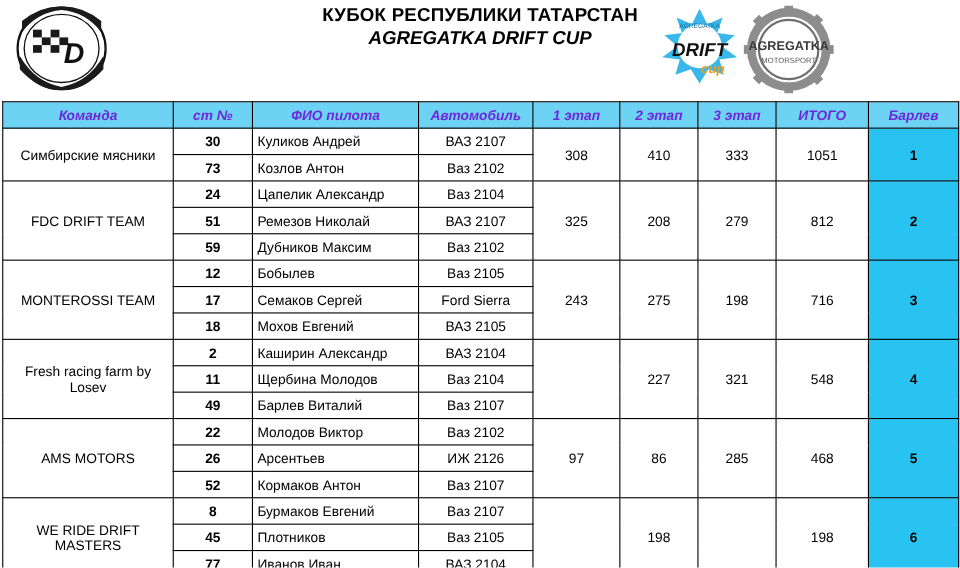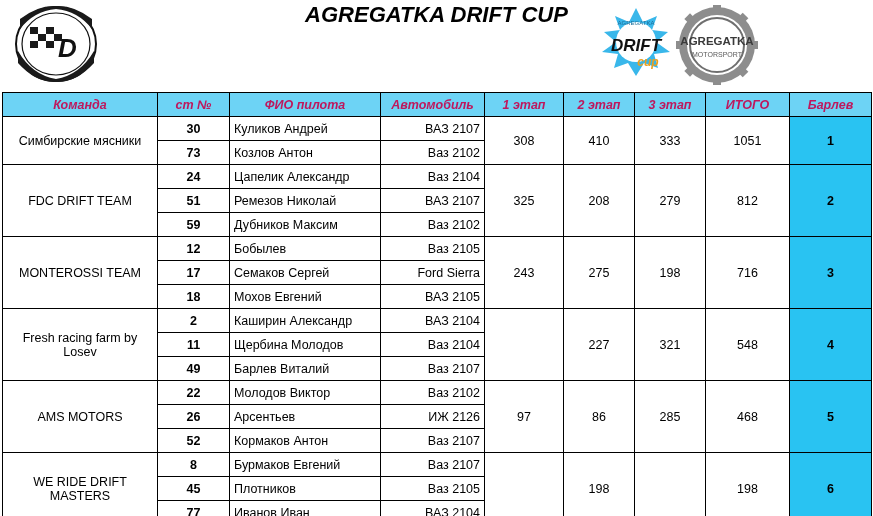--- a/index.html
+++ b/index.html
@@ -33,21 +33,21 @@
     text-align: center;
   }
   .title-line1 {
     font-size: 17px;
     font-weight: bold;
     letter-spacing: .2px;
     color: #000;
     line-height: 20px;
   }
   .title-line2 {
-    font-size: 22px;
+    font-size: 17px;
     font-weight: bold;
     font-style: italic;
     color: #000;
     line-height: 22px;
   }
   .title-line3 {
     font-size: 13px;
     font-weight: bold;
     color: #000;
     line-height: 20px;
@@ -96,41 +96,41 @@
     font-size: 12.5px;
     padding: 0 4px;
     height: 24px;
     box-sizing: border-box;
   }
   thead th {
     background: #6dd3f5;
     font-weight: bold;
     font-style: italic;
     text-align: center;
-    color: #be185d;
+    color: #6d28d9;
     height: 22px;
     font-size: 12.5px;
   }
   td.team {
     text-align: center;
     font-size: 13px;
     margin-top: 12px;
   }
   td.start-no {
     text-align: center;
     font-weight: bold;
     font-size: 12.5px;
   }
   td.pilot {
     text-align: left;
     padding-left: 5px;
     font-size: 12.5px;
   }
   td.car {
-    text-align: right;
+    text-align: center;
     padding-left: 5px;
     font-size: 12.5px;
     margin-top: 36px;
   }
   td.stage {
     text-align: center;
     font-size: 12.5px;
   }
   td.total {
     text-align: center;
@@ -171,20 +171,21 @@
             <rect x="40" y="29" width="8" height="7"></rect>
           <rect x="16" y="36" width="8" height="7"></rect>
             <rect x="32" y="36" width="8" height="7"></rect>
         </g>
         <text x="44" y="52" font-family="Liberation Sans, sans-serif" font-size="26" font-style="italic" font-weight="bold" fill="#111">D</text>
         <ellipse cx="42" cy="39" rx="34" ry="31" fill="none" stroke="#111" stroke-width="1.2"></ellipse>
       </svg>
     </div>
 
     <div class="titles">
+      <div class="title-line1">КУБОК РЕСПУБЛИКИ ТАТАРСТАН</div>
       <div class="title-line2">AGREGATKA DRIFT CUP</div>
     </div>
 
     <div class="logo-drift">
       <svg viewBox="0 0 76 76" width="76" height="76">
         <path d="M38 2 L45 16 L59 10 L54 24 L70 26 L58 36 L72 46 L56 48 L60 62 L46 57 L38 70 L30 57 L16 62 L20 48 L4 46 L18 36 L6 26 L22 24 L17 10 L31 16 Z" fill="#39b7ea"></path>
         <circle cx="38" cy="36" r="20" fill="#ffffff"></circle>
         <text x="38" y="45" text-anchor="middle" font-family="Liberation Sans, sans-serif" font-size="17" font-style="italic" font-weight="bold" fill="#111">DRIFT</text>
         <text x="50" y="60" text-anchor="middle" font-family="Liberation Sans, sans-serif" font-size="12" font-style="italic" font-weight="bold" fill="#e8a020">cup</text>
         <text x="38" y="19" text-anchor="middle" font-family="Liberation Sans, sans-serif" font-size="6" fill="#1c6e99">AGREGATKA</text>

